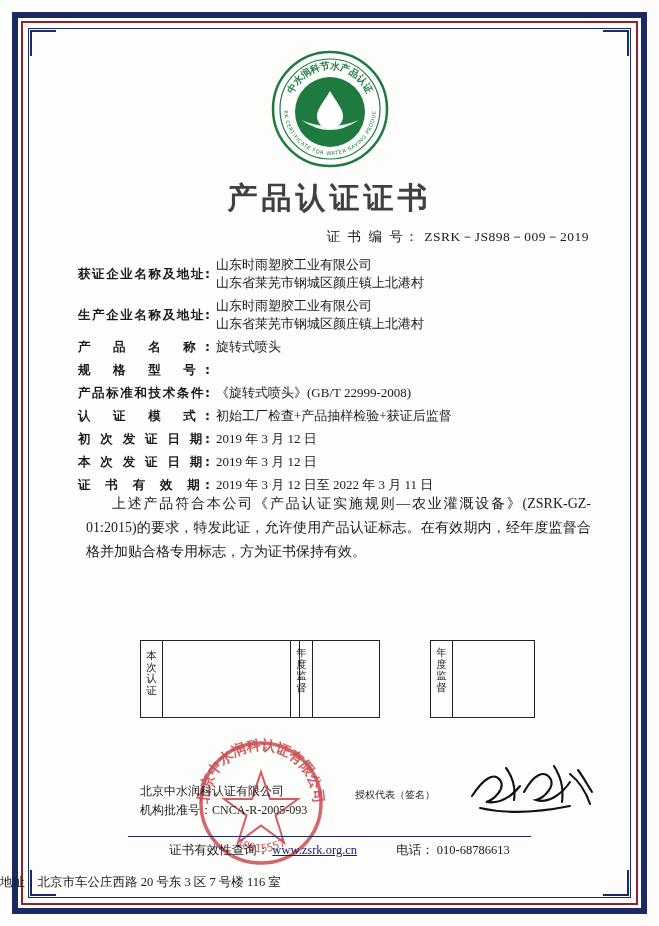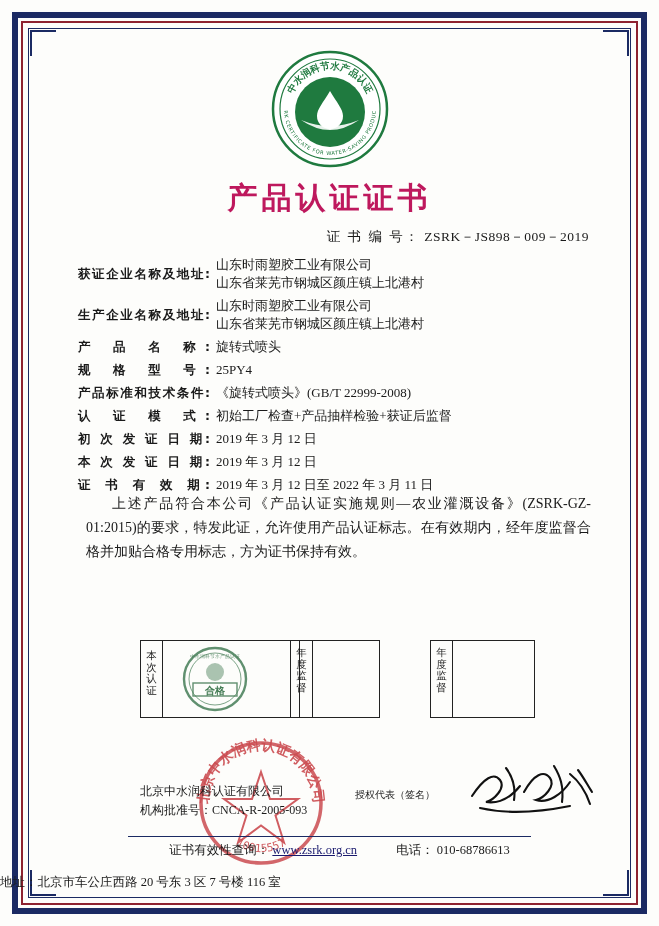--- a/index.html
+++ b/index.html
@@ -68,21 +68,21 @@
 
   
   .doc-title {
     position: absolute;
     left: 0; right: 0; top: 178px;
     text-align: center;
     font-family: "DejaVu Sans", sans-serif;
     font-weight: bold;
     font-size: 30px;
     letter-spacing: 4px;
-    color: #be185d;
+    color: #404040;
   }
   .cert-no {
     position: absolute;
     right: 70px; top: 228px;
     font-size: 13.5px;
     letter-spacing: 0.5px;
   }
   .cert-no .label { letter-spacing: 2px; }
 
   
@@ -281,21 +281,20 @@
       </div>
     </div>
 
     <div class="row">
       <div class="k">产 品 名 称:</div>
       <div class="v">旋转式喷头</div>
     </div>
 
     <div class="row">
       <div class="k">规 格 型 号:</div>
-      <div class="v">25PY4</div>
     </div>
 
     <div class="row">
       <div class="k spread">产品标准和技术条件:</div>
       <div class="v">《旋转式喷头》(GB/T 22999-2008)</div>
     </div>
 
     <div class="row">
       <div class="k">认 证 模 式:</div>
       <div class="v">初始工厂检查+产品抽样检验+获证后监督</div>
@@ -321,32 +320,20 @@
   <div class="para">上述产品符合本公司《产品认证实施规则—农业灌溉设备》(ZSRK-GZ- 01:2015)的要求，特发此证，允许使用产品认证标志。在有效期内，经年度监督合格并加贴合格专用标志，方为证书保持有效。</div>
 
   <div class="boxes">
 
     <div class="box-group bg-1">
       <div class="box-label">
         <span>本</span>
           <span>次</span>
           <span>认</span>
           <span>证</span>
-      </div>
-      <div class="box-field">
-        <div class="green-stamp">
-          <svg width="68" height="68" viewBox="0 0 68 68" aria-hidden="true">
-            <circle cx="34" cy="34" r="31" fill="none" stroke="#2c6b3f" stroke-width="2.4" opacity="0.85"></circle>
-            <circle cx="34" cy="34" r="26" fill="none" stroke="#2c6b3f" stroke-width="1" opacity="0.7"></circle>
-            <circle cx="34" cy="27" r="9" fill="#2c6b3f" opacity="0.45"></circle>
-            <rect x="12" y="38" width="44" height="13" fill="none" stroke="#2c6b3f" stroke-width="1.4" opacity="0.85"></rect>
-            <text x="34" y="48.5" text-anchor="middle" font-family="DejaVu Sans, sans-serif" font-size="10" fill="#2c6b3f" font-weight="bold">合格</text>
-            <text x="34" y="13" text-anchor="middle" font-family="DejaVu Sans, sans-serif" font-size="5" fill="#2c6b3f" opacity="0.8">中水润科节水产品认证</text>
-          </svg>
-        </div>
       </div>
     </div>
 
     <div class="box-group bg-2">
       <div class="box-label">
         <span>年</span>
           <span>度</span>
           <span>监</span>
           <span>督</span>
       </div>

